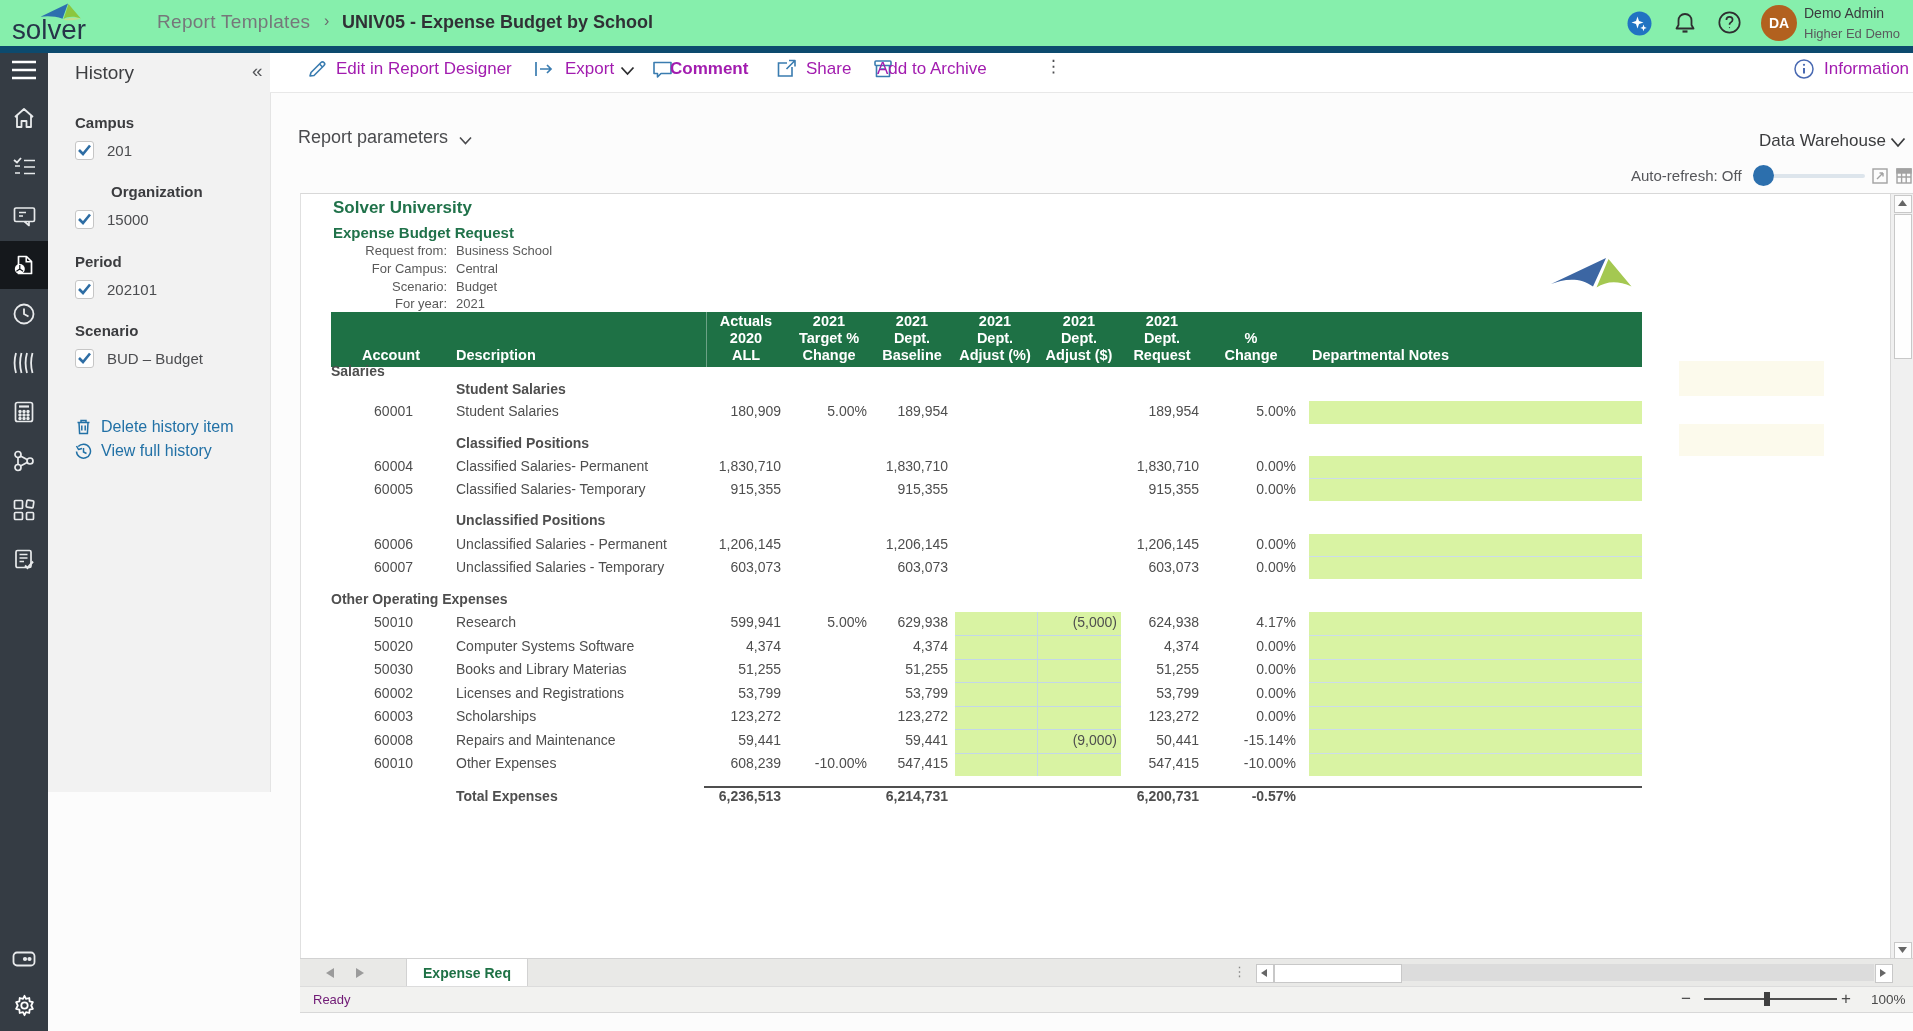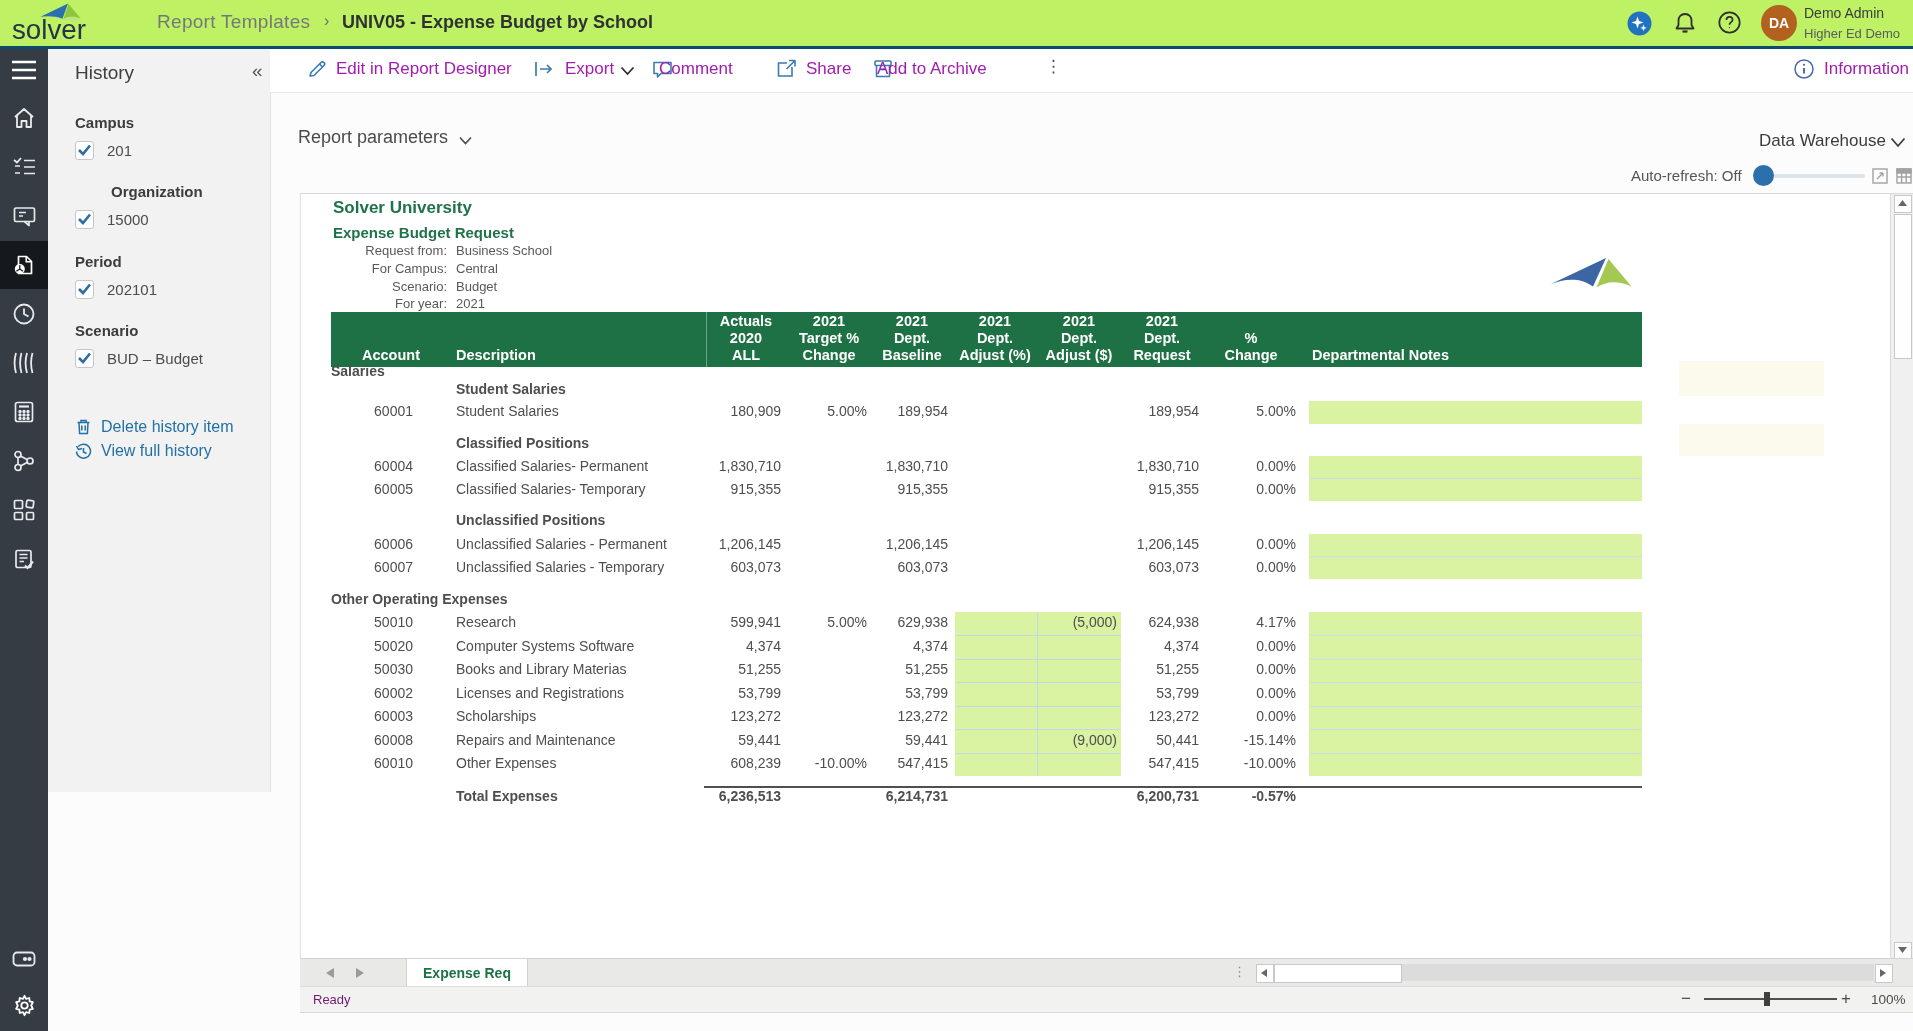--- a/index.html
+++ b/index.html
@@ -1,20 +1,20 @@
 <!DOCTYPE html>
 <html><head>
 <meta charset="utf-8">
 <style>
   html,body{margin:0;padding:0;}
   body{font-family:"Liberation Sans",sans-serif;width:1913px;height:1031px;overflow:hidden;background:#fff;}
   .abs{position:absolute;}
   #page{position:relative;width:1913px;height:1031px;background:#fcfcfc;}
   
-  #hdr{left:0;top:0;width:1913px;height:46px;background:#bef264;border-bottom:3px solid #0c4a6e;z-index:30;}
+  #hdr{left:0;top:0;width:1913px;height:46px;background:#86efac;border-bottom:7px solid #0c4a6e;z-index:30;}
   .crumb1{left:157px;top:11px;font-size:19px;color:#76777a;letter-spacing:0.3px;}
   .crumbsep{left:324px;top:12px;font-size:16px;color:#6a6b6e;}
   .crumb2{left:342px;top:12px;font-size:18px;font-weight:bold;color:#303135;}
   
   #side{left:0;top:46px;width:48px;height:985px;background:#353c44;z-index:25;}
   .sideitem{left:0;width:48px;height:40px;display:flex;align-items:center;justify-content:center;}
   .sel{background:#15181c;}
   
   #hist{left:48px;top:46px;width:222px;height:746px;background:#f2f2f2;border-right:1px solid #e4e4e4;}
   .htitle{left:75px;top:62px;font-size:19px;color:#3e3f42;}
@@ -230,21 +230,21 @@
       <path d="M2 2 L2 16"></path>
         <path d="M6 9 L17 9 M13 5 L17 9 L13 13"></path>
     </svg>
     <div class="abs tbtxt" style="left:295px;top:13px;">Export</div>
     <svg class="abs" style="left:350px;top:20px" width="15" height="10" viewBox="0 0 15 10" fill="none" stroke="#2e2e30" stroke-width="1.8">
         <path d="M1.5 1.5 L7.5 8 L13.5 1.5"></path>
       </svg>
     <svg class="abs" style="left:382px;top:14px" width="21" height="19" viewBox="0 0 21 19" fill="none" stroke="#3a7cb0" stroke-width="1.6">
       <path d="M2 2.5 L19 2.5 L19 13.5 L9 13.5 L5.5 17 L5.5 13.5 L2 13.5 Z" stroke-linejoin="round"></path>
     </svg>
-    <div class="abs tbtxt" style="left:389px;top:13px;">Comment</div>
+    <div class="abs tbtxt" style="left:400px;top:13px;font-weight:bold;">Comment</div>
     <svg class="abs" style="left:506px;top:13px" width="21" height="20" viewBox="0 0 21 20" fill="none" stroke="#3a7cb0" stroke-width="1.6">
       <path d="M16 8 L16 17 L2.5 17 L2.5 4 L11 4"></path>
       <path d="M13 1.5 L19 1.5 L19 7.5 M19 1.5 L10.5 10" stroke-linejoin="round"></path>
     </svg>
     <div class="abs tbtxt" style="left:536px;top:13px;">Share</div>
     <svg class="abs" style="left:603px;top:13px" width="20" height="20" viewBox="0 0 20 20" fill="none" stroke="#3a7cb0" stroke-width="1.6">
       <rect x="2" y="2" width="16" height="4.5" rx="1"></rect>
       <path d="M3.5 6.5 L3.5 17.5 L16.5 17.5 L16.5 6.5 M7.5 10 L12.5 10" stroke-linejoin="round"></path>
     </svg>
     <div class="abs tbtxt" style="left:607px;top:13px;">Add to Archive</div>

